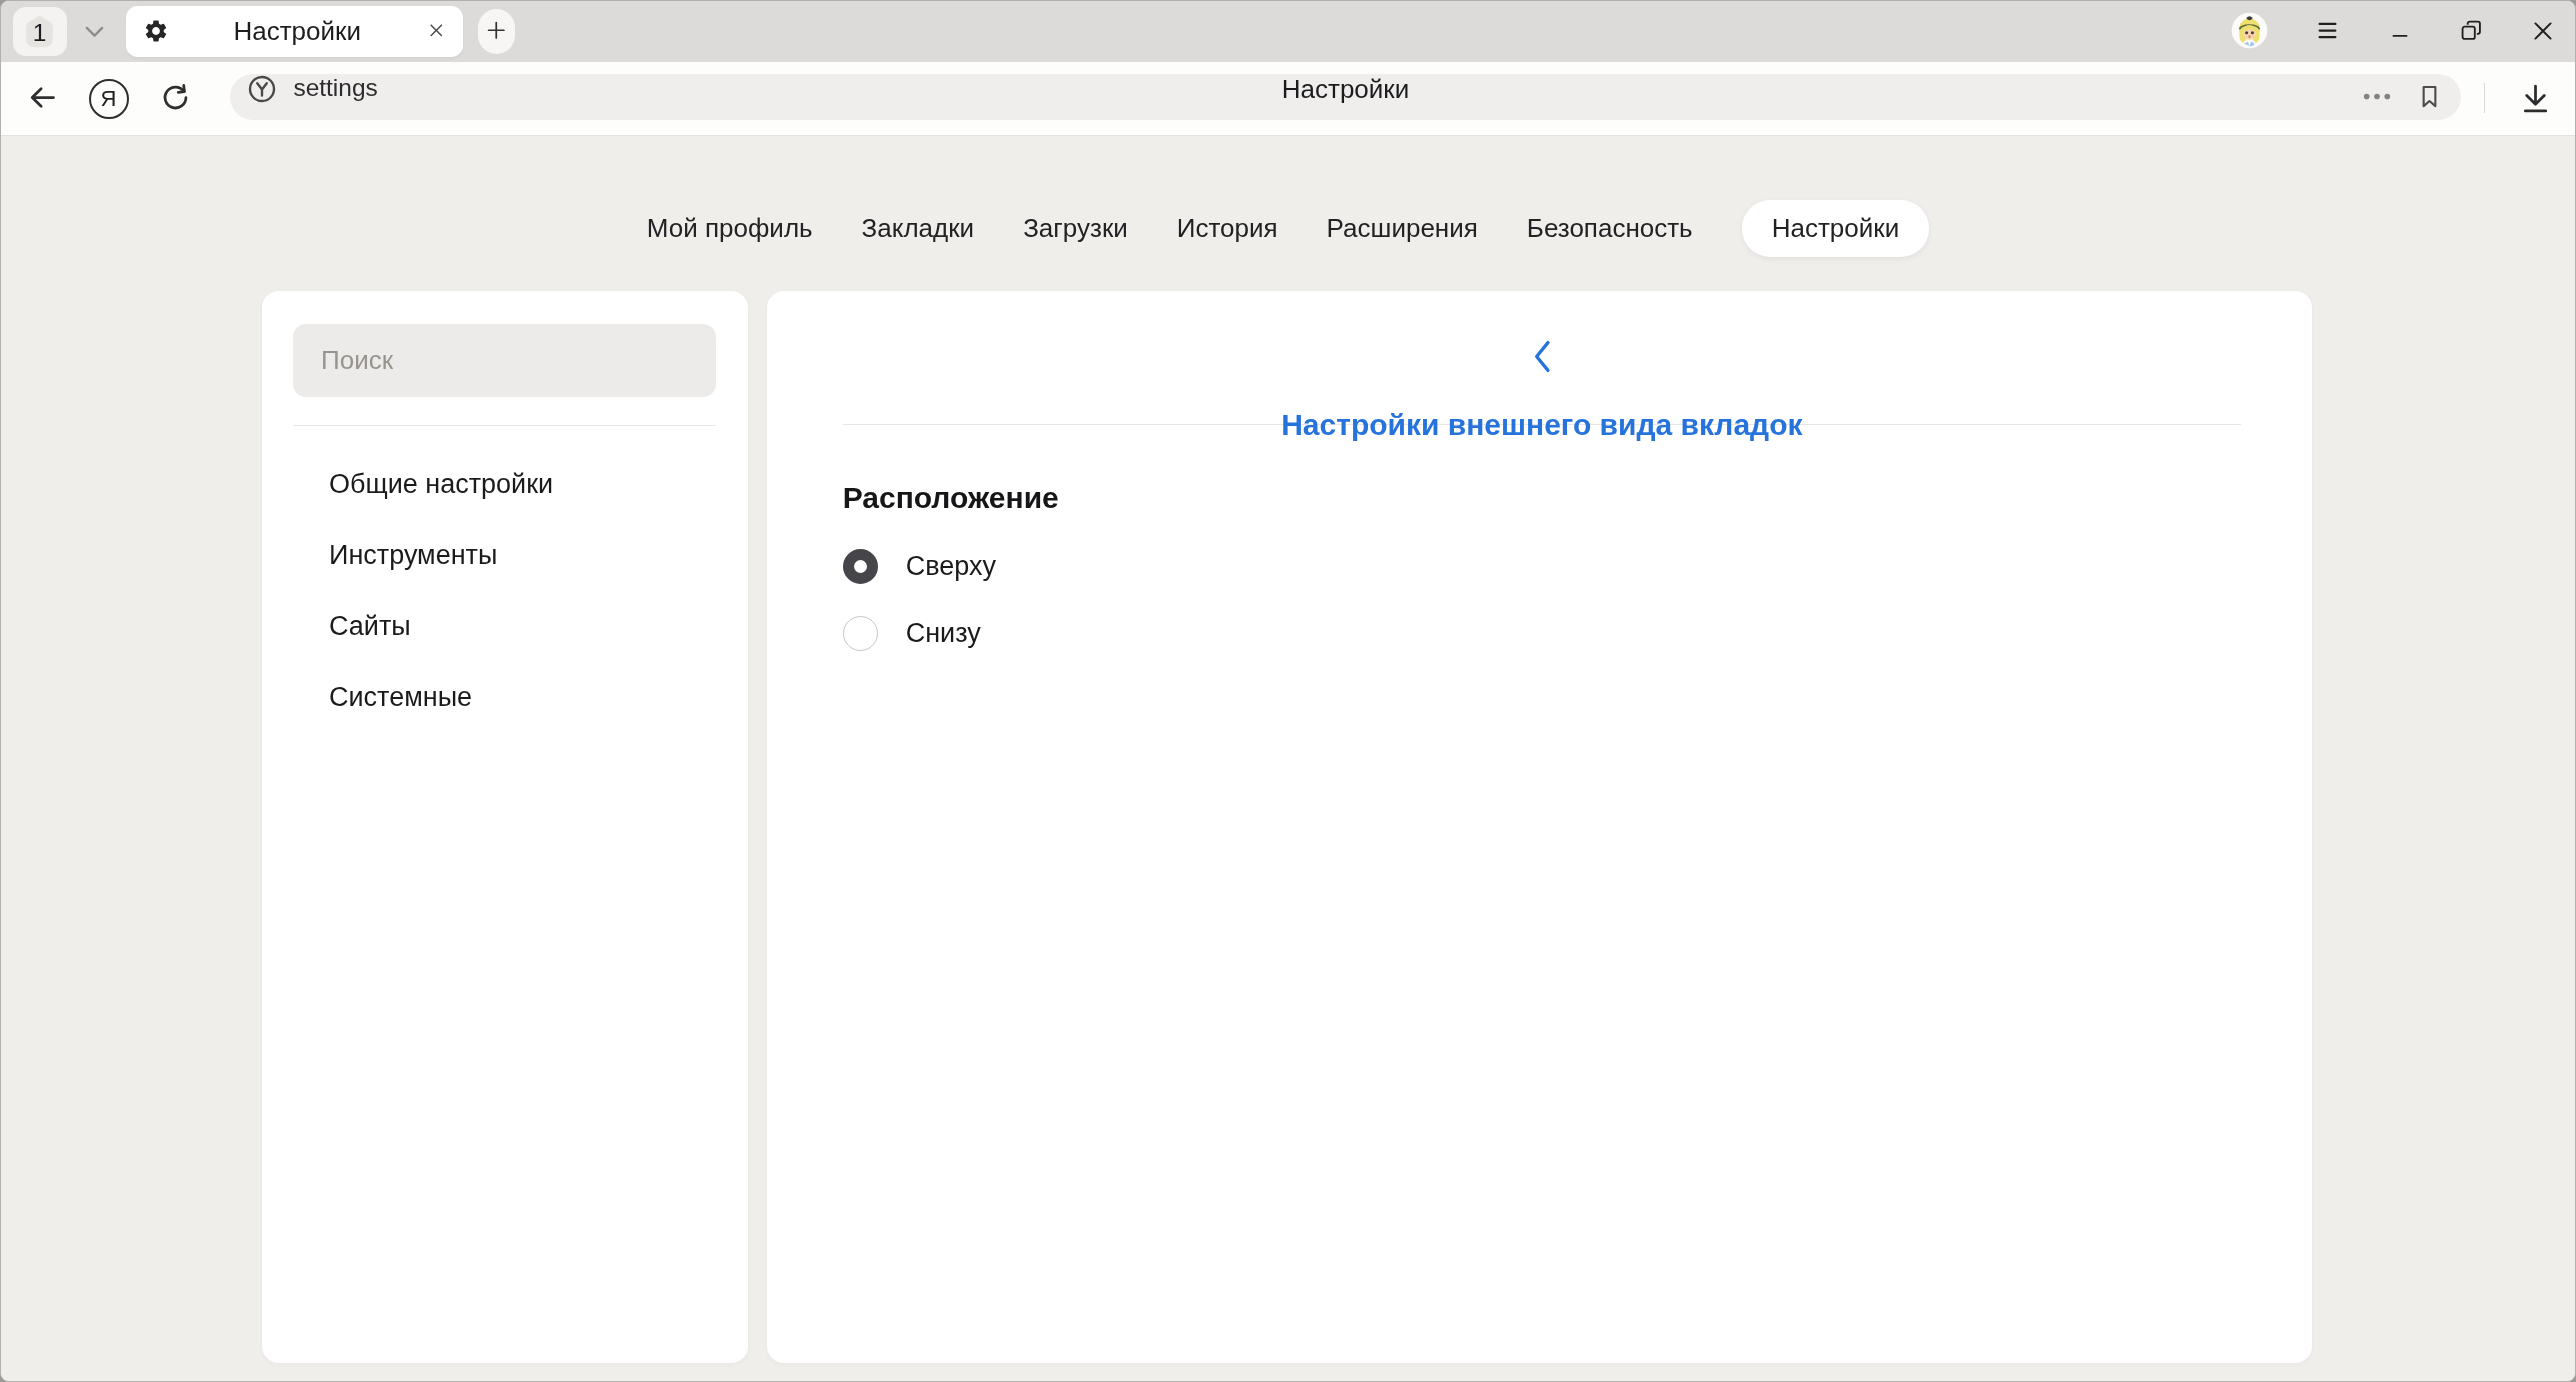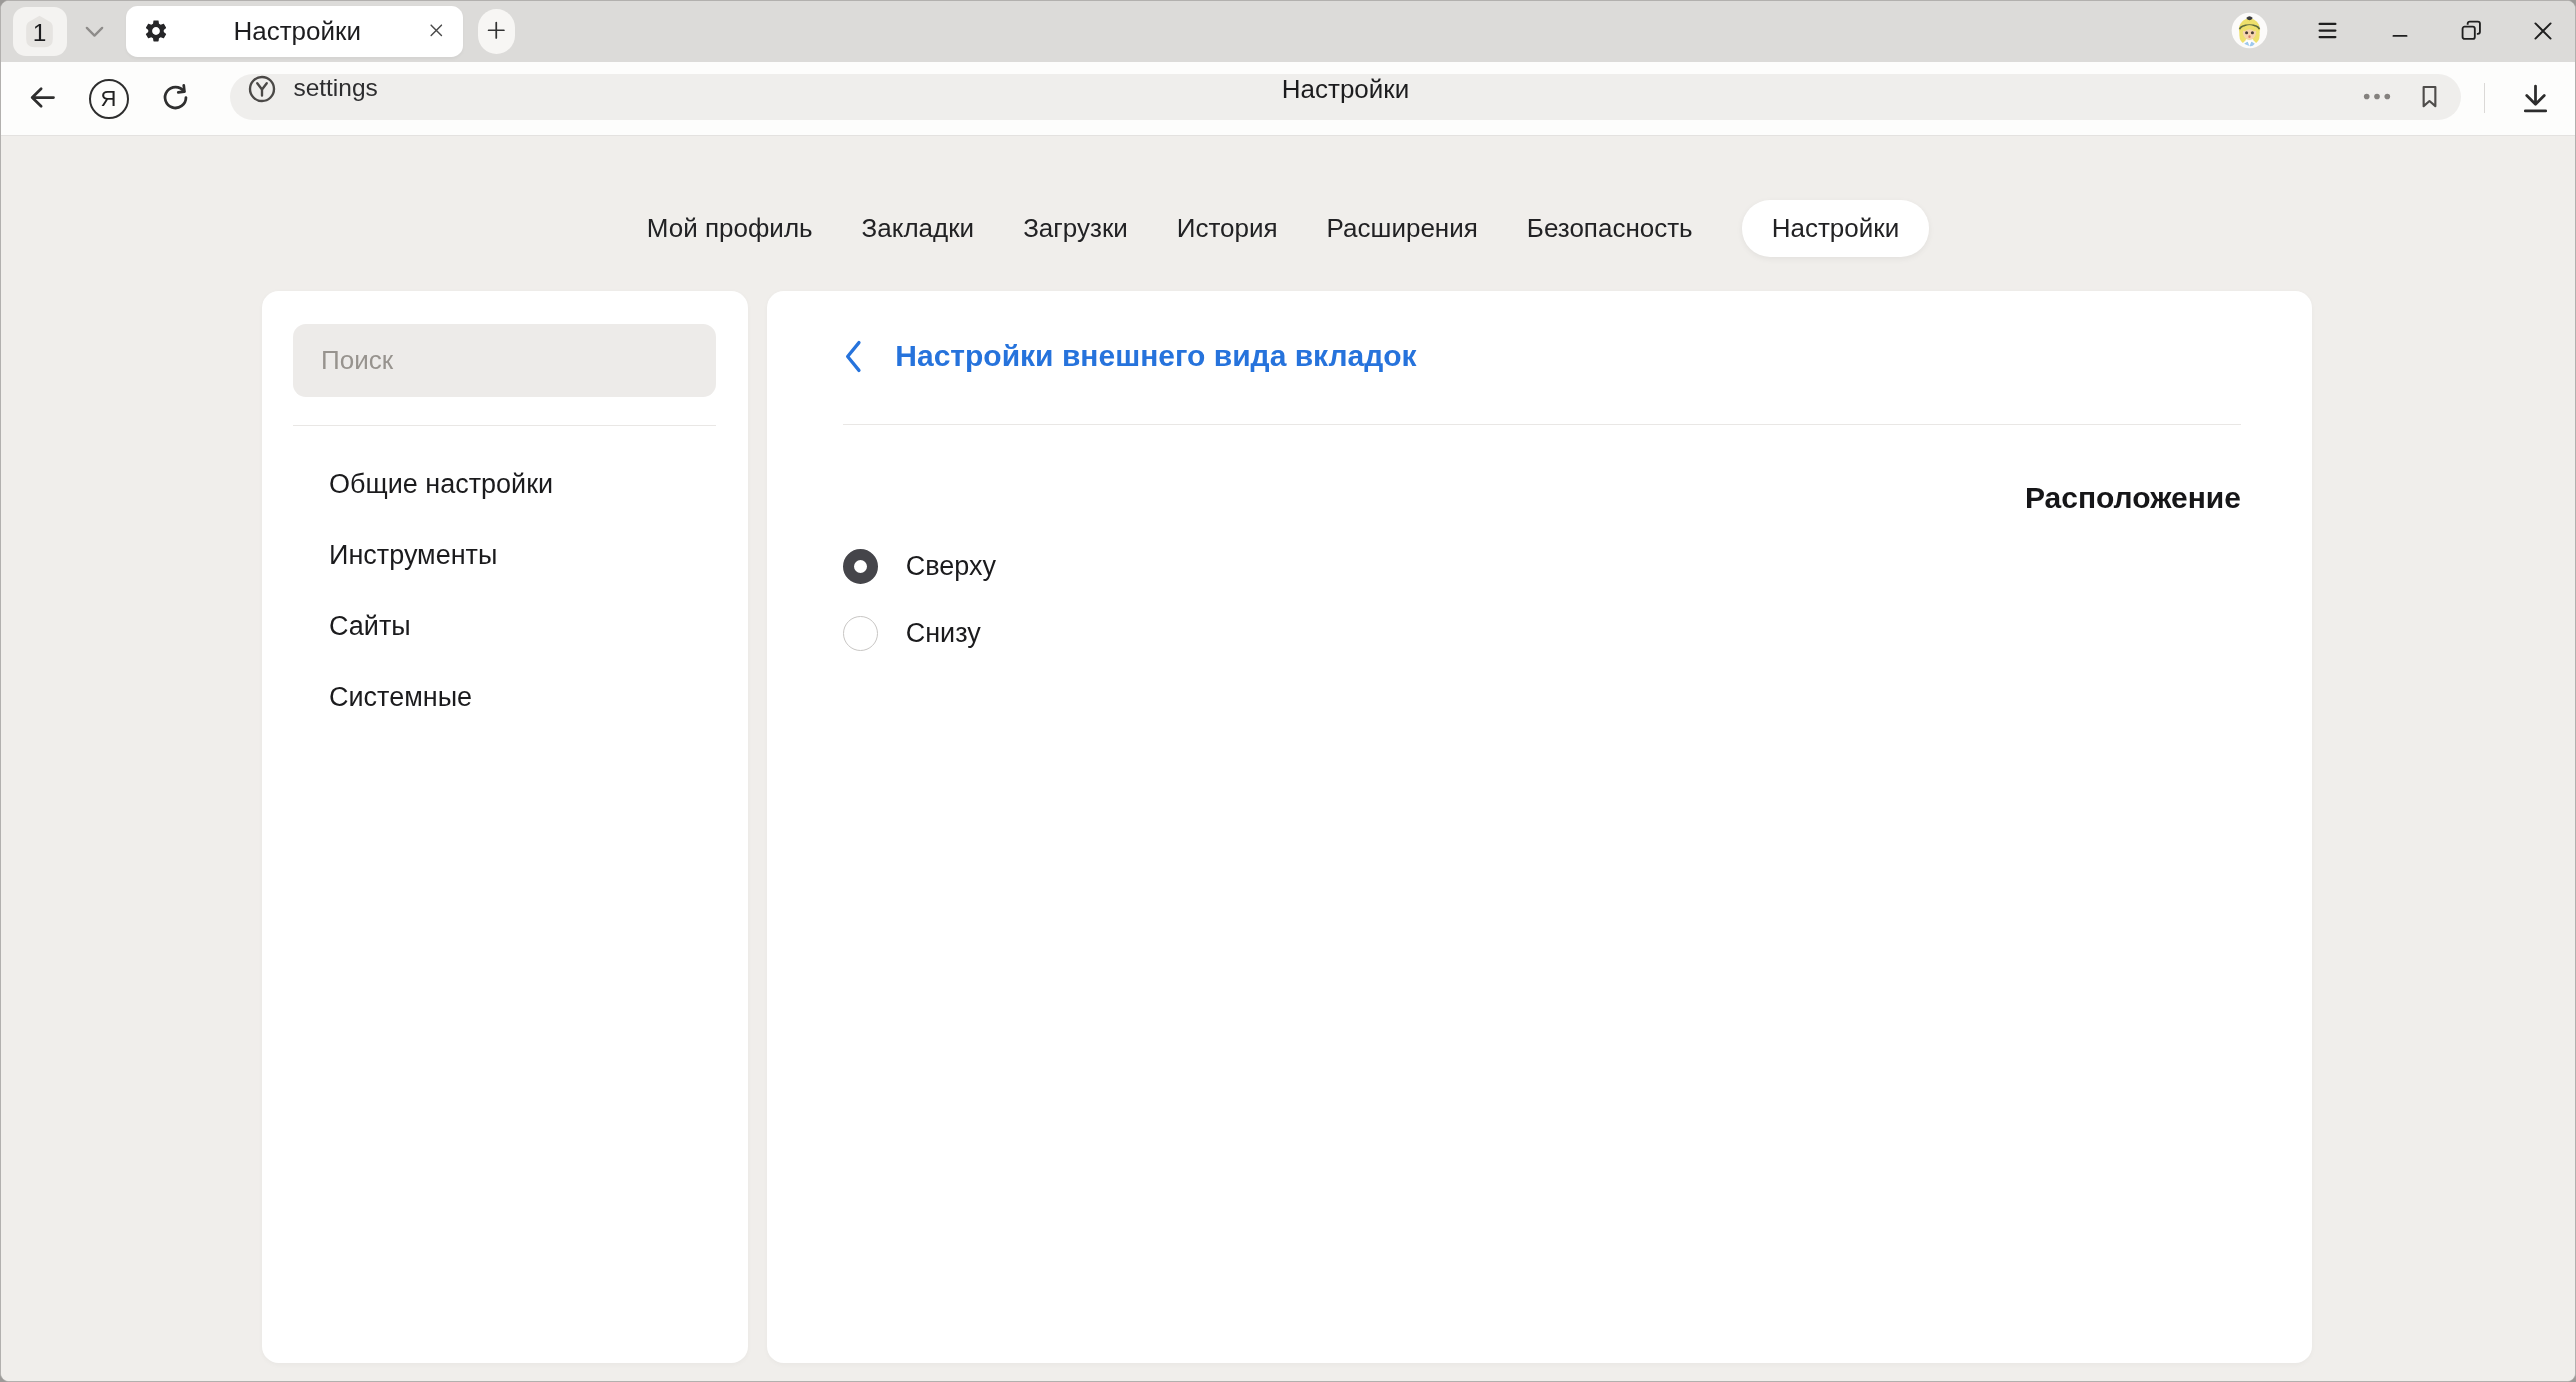--- a/index.html
+++ b/index.html
@@ -45,24 +45,24 @@
   .card{background:#ffffff;border-radius:16.7px;box-sizing:border-box;box-shadow:0 1.3px 5.2px rgba(0,0,0,.03);}
   .sidebar-card{width:486px;padding:33px 32px 0 31px;}
   .search-box{height:73px;background:#edebe9;border-radius:13px;display:flex;align-items:center;}
   .search-box input{width:100%;background:transparent;border:none;outline:none;padding:0 28px;
                     font-size:26px;color:#1d1d1f;font-family:inherit;}
   .search-box input::placeholder{color:#97938e;}
   .side-divider{margin-top:28px;height:1.3px;background:#e9e7e5;}
   .side-list{margin-top:23px;}
   .side-item{height:71px;display:flex;align-items:center;padding-left:36px;font-size:27px;color:#1b1b1d;}
   .main-card{flex:1;padding:0 71px 0 76px;}
-  .main-header{margin-top:48px;height:40px;display:flex;align-items:flex-start;gap:32px;}
+  .main-header{margin-top:48px;height:40px;display:flex;align-items:center;gap:32px;flex-direction:column;}
   .main-title{font-size:30px;font-weight:bold;color:#2673dc;white-space:nowrap;}
   .main-divider{margin-top:45px;height:1.3px;background:#e9e7e5;}
-  .section-title{margin-top:55px;font-size:30px;line-height:36px;font-weight:bold;color:#161618;text-align:right;}
+  .section-title{margin-top:55px;font-size:30px;line-height:36px;font-weight:bold;color:#161618;}
   .radio-group{margin-top:16.7px;}
   .radio-row{height:67px;display:flex;align-items:center;gap:28px;}
   .radio{width:35px;height:35px;border-radius:50%;box-sizing:border-box;background:#fff;}
   .radio.selected{border:11px solid #45454a;}
   .radio.unselected{border:1.9px solid #c8c6c4;}
   .radio-label{font-size:27px;color:#1b1b1d;}
 </style>
 </head>
 <body>
 

